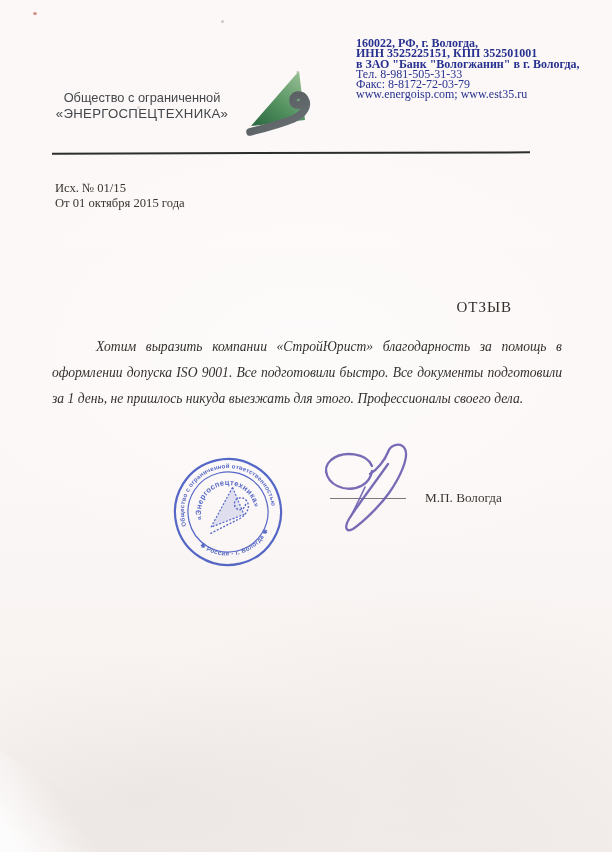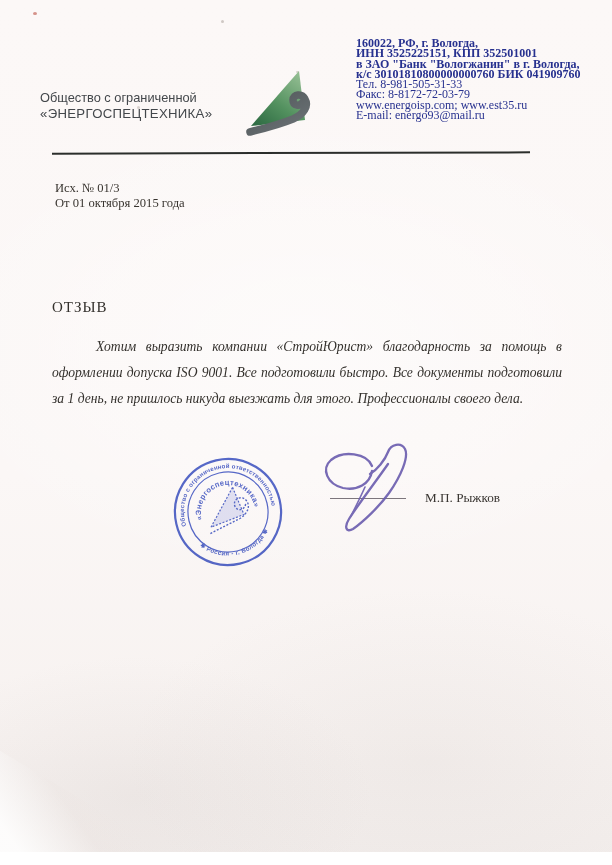--- a/index.html
+++ b/index.html
@@ -11,35 +11,35 @@
       radial-gradient(ellipse 500px 300px at 50% 40%, rgba(255,255,255,.5), transparent 80%),
       linear-gradient(180deg,#fcf8f7 0%,#fbf7f6 55%,#f7f2f0 85%,#f3eeec 97%,#f2edeb 100%);
   }
   .speck{position:absolute;border-radius:50%;}
   .fold{position:absolute;left:0;bottom:13px;width:170px;height:115px;pointer-events:none;
     background:linear-gradient(55deg, rgba(255,255,255,.85) 8%, rgba(236,229,226,.25) 40%, rgba(236,229,226,0) 62%);
     clip-path:polygon(0 12%, 100% 100%, 0 100%);}
   .scanner-strip{position:absolute;left:0;bottom:0;width:612px;height:13px;background:#ffffff;}
 
   
-  .lh-company{position:absolute;left:40px;top:90px;width:204px;text-align:left;
+  .lh-company{position:absolute;left:40px;top:90px;width:204px;text-align:center;
     font-family:"Liberation Sans",sans-serif;color:#43474b;font-size:12.8px;line-height:15.5px;}
   .lh-company .caps{font-size:13.2px;letter-spacing:.3px;}
   .lh-logo{position:absolute;left:246px;top:68px;}
   .lh-contacts{position:absolute;left:356px;top:38px;width:230px;color:#27318f;
     font-size:12px;line-height:10.3px;white-space:nowrap;}
   .lh-contacts .b{font-weight:bold;}
   .lh-divider{position:absolute;left:52px;top:152px;width:478px;height:2px;background:#2b2e2b;
     transform:rotate(-.15deg);}
 
   
   .ref{position:absolute;left:55px;top:181px;font-size:12.6px;line-height:14.6px;color:#38342f;}
 
   
-  .doc-title{position:absolute;left:52px;top:299px;width:460px;text-align:left;
+  .doc-title{position:absolute;left:52px;top:299px;width:460px;text-align:right;
     font-size:15px;letter-spacing:1px;color:#33302c;}
   .doc-body{position:absolute;left:52px;top:334px;width:510px;text-align:justify;
     text-indent:44px;font-size:13.6px;line-height:26px;color:#33302c;font-style:italic;}
 
   
   .sig-role{position:absolute;left:90px;top:488px;font-size:13.2px;color:#3a3632;white-space:pre;}
   .sig-name{position:absolute;left:425px;top:490px;font-size:13.2px;color:#3a3632;}
   .sig-rule{position:absolute;left:330px;top:498px;width:76px;height:1px;background:#655e66;opacity:.85;}
   .sig-svg{position:absolute;left:315px;top:440px;}
   .stamp-svg{position:absolute;left:152px;top:436px;mix-blend-mode:multiply;opacity:.88;
@@ -76,39 +76,37 @@
       </linearGradient>
     </defs>
     <polygon points="53,3 59,52 5,58" fill="url(#lgGreen)"></polygon>
     <path d="M 4,64 C 20,60 35,56 47,51 C 58,46 63,38 59,31 C 56,25 47,26 47,32 C 47,38 54,39 57,34" fill="none" stroke="url(#lgGray)" stroke-width="7.5" stroke-linecap="round" stroke-linejoin="round"></path>
   </svg>
 
   <div class="lh-contacts">
     <div class="b">160022, РФ, г. Вологда,</div>
     <div class="b">ИНН 3525225151, КПП 352501001</div>
     <div class="b">в ЗАО "Банк "Вологжанин" в г. Вологда,</div>
-    <div class="b">к/с 30101810800000000760 БИК 041909760</div>
     <div>Тел. 8-981-505-31-33</div>
     <div>Факс: 8-8172-72-03-79</div>
     <div>www.energoisp.com; www.est35.ru</div>
-    <div>E-mail: energo93@mail.ru</div>
   </div>
 
   <div class="lh-divider"></div>
 
   <div class="ref">
-    <div>Исх. № 01/3</div>
+    <div>Исх. № 01/15</div>
     <div>От 01 октября 2015 года</div>
   </div>
 
   <div class="doc-title">ОТЗЫВ</div>
   <div class="doc-body">Хотим выразить компании «СтройЮрист» благодарность за помощь в оформлении допуска ISO 9001. Все подготовили быстро. Все документы подготовили за 1 день, не пришлось никуда выезжать для этого. Профессионалы своего дела.</div>
 
   <div class="sig-rule"></div>
-  <div class="sig-name">М.П. Рыжков</div>
+  <div class="sig-name">М.П. Вологда</div>
 
   <svg class="sig-svg" width="110" height="100" viewBox="0 0 110 100">
     <g fill="none" stroke="#6a5cae" stroke-width="2.3" stroke-linecap="round" opacity="0.9">
       <path d="M 57,26 C 52,13 28,10 16,20 C 6,29 12,44 28,48 C 42,51 55,44 57,31"></path>
       <path d="M 55,34 C 62,30 70,20 73,12 C 76,4 86,2 90,9 C 94,17 86,36 74,53 C 64,67 48,82 38,89 C 31,93 29,87 34,79 C 42,66 62,40 73,24"></path>
       <path d="M 50,47 C 46,56 40,68 36,76" stroke-width="1.6"></path>
     </g>
   </svg>
 
   <svg class="stamp-svg" width="152" height="152" viewBox="0 0 152 152">

